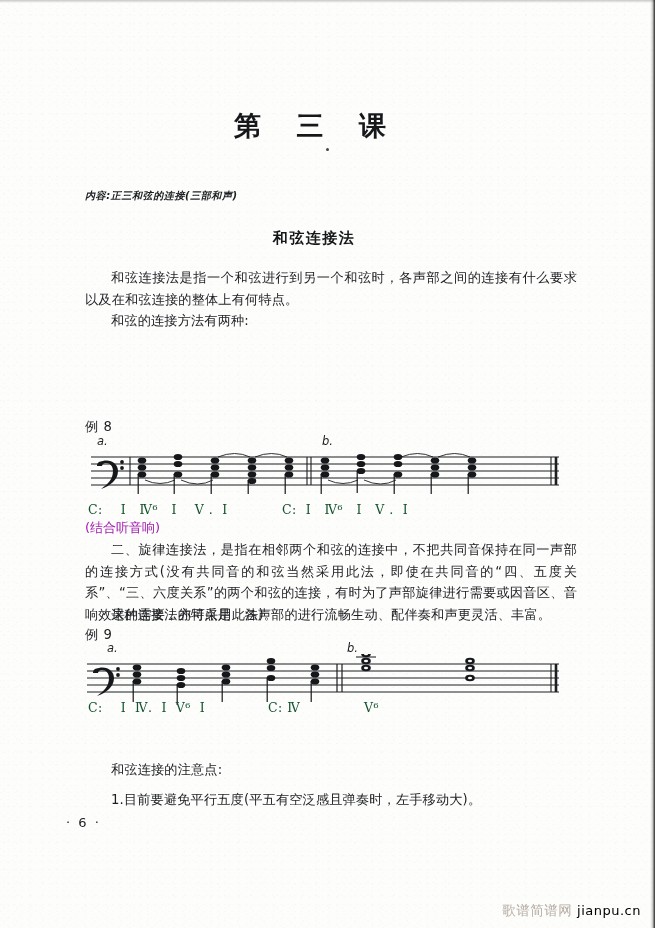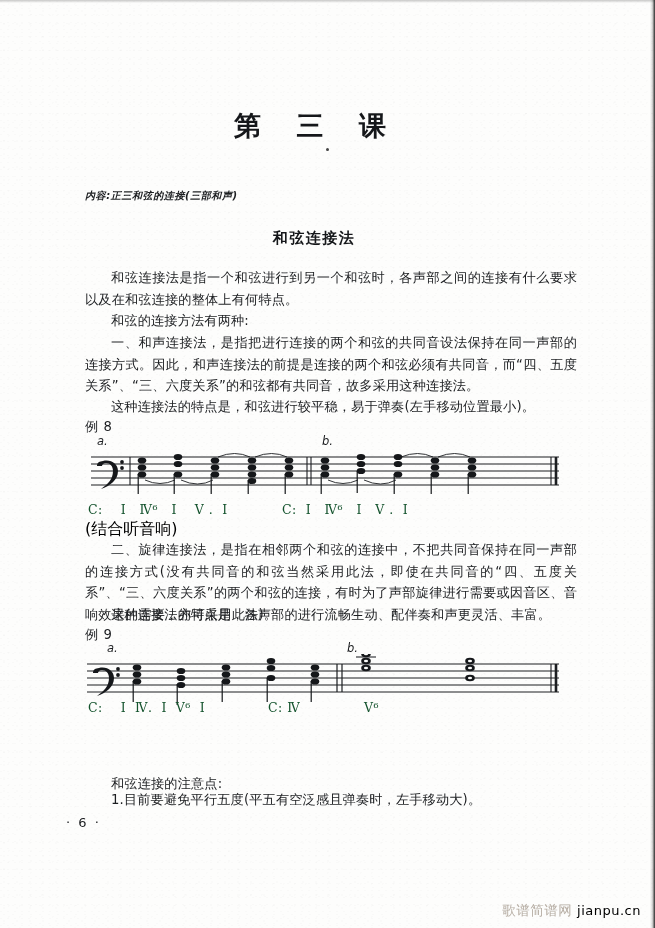--- a/index.html
+++ b/index.html
@@ -135,22 +135,22 @@
   .analysis-row {
     position: absolute;
     font-size: 12.5px;
     color: #14532d;
     letter-spacing: 0.5px;
     white-space: pre;
     font-family: "DejaVu Serif", serif;
   }
   .note-small {
     position: absolute;
-    font-size: 16px;
-    color: #000000;
+    font-size: 13px;
+    color: #a21caf;
   }
 
   
   .page-number {
     position: absolute;
     left: 66px;
     top: 815px;
     font-size: 13px;
     color: #1c1e21;
     letter-spacing: 2px;
@@ -181,23 +181,21 @@
     <div class="title-dot"></div>
 
     <div class="content-line">内容:正三和弦的连接(三部和声)</div>
 
     <div class="section-title">和弦连接法</div>
 
     <div class="body-block indent2" style="left:85px; top:267px; width:492px;">和弦连接法是指一个和弦进行到另一个和弦时，各声部之间的连接有什么要求以及在和弦连接的整体上有何特点。</div>
 
     <div class="body-block indent2" style="left:85px; top:310px; width:492px;">和弦的连接方法有两种:</div>
 
-    <div class="body-block indent2" style="left:85px; top:332px; width:492px;">一、和声连接法，是指把进行连接的两个和弦的共同音设法保持在同一声部的连接方式。因此，和声连接法的前提是连接的两个和弦必须有共同音，而“四、五度关系”、“三、六度关系”的和弦都有共同音，故多采用这种连接法。</div>
-
-    <div class="body-block indent2" style="left:85px; top:396px; width:492px;">这种连接法的特点是，和弦进行较平稳，易于弹奏(左手移动位置最小)。</div>
+
 
     <div class="example-label" style="left:85px; top:418px;">例 8</div>
 
     <div class="staff-wrap" style="left:85px; top:434px; width:500px; height:62px;">
       <div class="staff-letter" style="left:12px; top:0px;">a.</div>
       <div class="staff-letter" style="left:237px; top:0px;">b.</div>
 
       <svg width="500" height="52" viewBox="0 0 500 52" style="position:absolute; left:0; top:13px;">
         <g stroke="#1c1e21" stroke-width="1.05">
           <line x1="6" y1="10" x2="474" y2="10"></line>
@@ -410,21 +408,21 @@
           <line x1="471" y1="10" x2="471" y2="38" stroke-width="2.6"></line>
         </g>
       </svg>
     </div>
 
     <div class="analysis-row" style="left:88px; top:700px;">C:    I  Ⅳ.  I  V⁶  I</div>
     <div class="analysis-row" style="left:268px; top:700px;">C: Ⅳ</div>
     <div class="analysis-row" style="left:364px; top:700px;">V⁶</div>
 
 
-    <div class="body-block indent2" style="left:85px; top:759px; width:492px;margin-top:14px;">和弦连接的注意点:</div>
+    <div class="body-block indent2" style="left:85px; top:759px; width:492px;">和弦连接的注意点:</div>
 
     <div class="body-block indent2" style="left:85px; top:781px; width:492px;margin-top:8px;">1.目前要避免平行五度(平五有空泛感且弹奏时，左手移动大)。</div>
 
     <div class="page-number">· 6 ·</div>
 
     <div class="watermark">
       <span class="wm-cn">歌谱简谱网</span>
       <span class="wm-en">jianpu.cn</span>
     </div>
 

